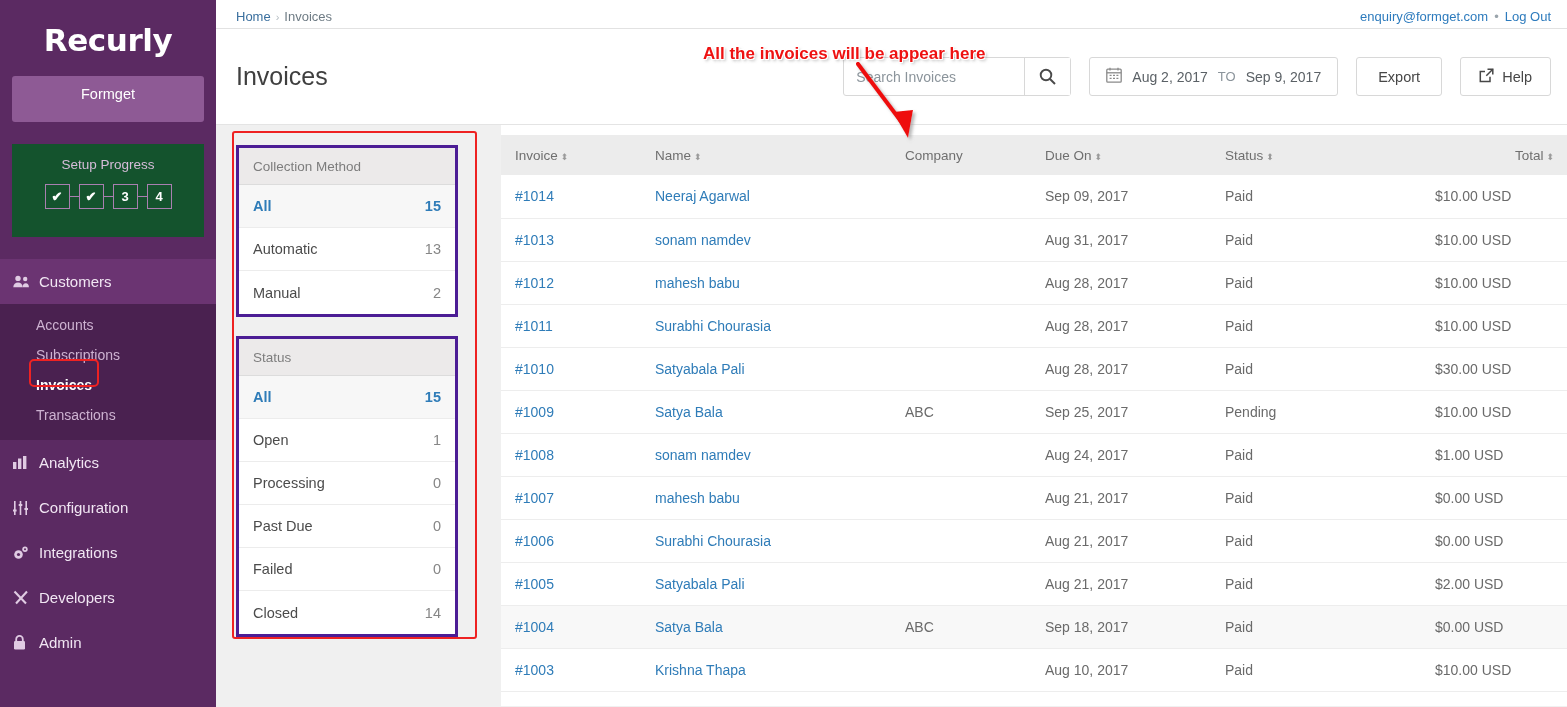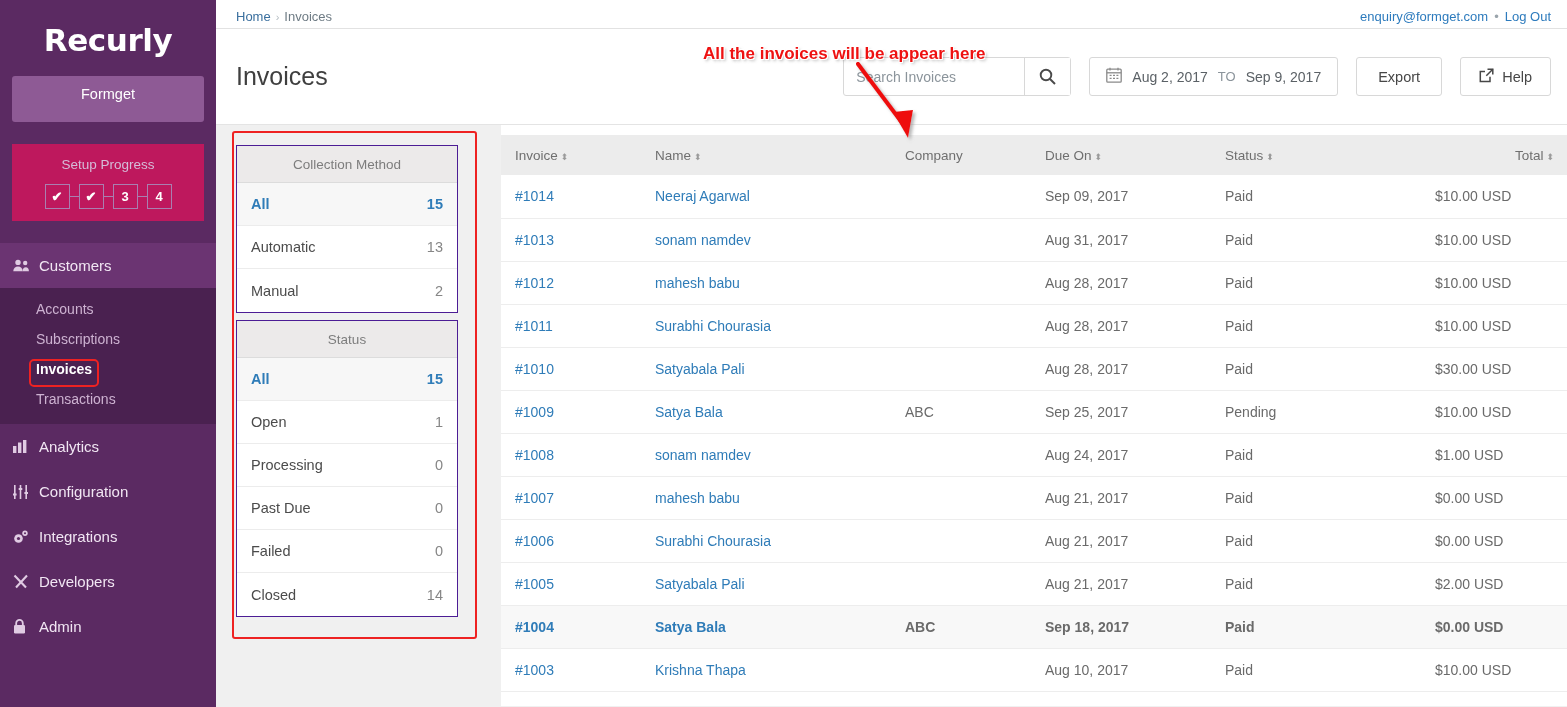--- a/index.html
+++ b/index.html
@@ -24,22 +24,22 @@
     color: #fff; font-size: 31px; font-weight: 700; letter-spacing: -0.4px;
     font-family: "DejaVu Sans", sans-serif;
   }
   .acct-btn {
     margin: 4px 12px 0; height: 46px; line-height: 36px;
     background: #8e5a95; color: #fff;
     text-align: center; font-size: 14.5px; border-radius: 3px;
     cursor: pointer;
   }
   .setup-card {
-    margin: 22px 12px 0; background: #be185d;
-    padding: 13px 10px 12px; text-align: center;
+    margin: 22px 12px 0; background: #14532d;
+    padding: 13px 10px 28px; text-align: center;
   }
   .setup-title { color: #d5bcd8; font-size: 13.5px; margin-bottom: 12px; }
   .steps { display: flex; align-items: center; justify-content: center; }
   .step {
     width: 25px; height: 25px; border: 1px solid #a97fb0;
     color: #fff; font-size: 13px; font-weight: 700;
     display: flex; align-items: center; justify-content: center;
   }
   .step-dash { width: 9px; height: 1px; background: #a97fb0; }
 
@@ -109,21 +109,21 @@
   }
   .daterange .to { color: #8b949b; font-size: 13px; }
   .btn {
     height: 39px; min-width: 86px; border: 1px solid #d8d8d8; border-radius: 3px;
     background: #fff; display: flex; align-items: center; justify-content: center;
     gap: 8px; font-size: 14.5px; color: #474747; cursor: pointer; padding: 0 18px;
   }
 
   .content { display: flex; height: calc(707px - 29px - 97px); }
   .filters-col { width: 285px; flex: 0 0 285px; padding: 20px 0 0 20px; position: relative; }
-  .filter-card { background: #fff; border: 1px solid #4c1d95; width: 222px; margin-bottom: 7px; text-align: center; }
+  .filter-card { background: #fff; border: 3px solid #4c1d95; width: 222px; margin-bottom: 19px; }
   .filter-head {
     background: #eceaea; border-bottom: 1px solid #dcdcdc;
     height: 37px; line-height: 37px; padding: 0 14px;
     font-size: 13.5px; color: #7d7d7d;
   }
   .filter-row {
     display: flex; align-items: center; justify-content: space-between;
     height: 43px; padding: 0 14px; border-bottom: 1px solid #ececec;
     font-size: 14.5px; color: #4b4b4b; cursor: pointer;
   }
@@ -144,21 +144,21 @@
     font-size: 13.5px; font-weight: 400; color: #6f6f6f;
     text-align: left; padding: 0 14px; white-space: nowrap;
   }
   thead th.num { text-align: right; }
   .sortico { font-size: 9px; color: #9a9a9a; margin-left: 3px; letter-spacing: -1px; }
   tbody td {
     height: 43px; font-size: 14px; color: #6a6a6a;
     padding: 0 14px; border-bottom: 1px solid #ededed; white-space: nowrap;
   }
   tbody td.num { }
-  tbody tr.alt td { background: #f8f8f8; font-weight: bold; }
+  tbody tr.alt td { background: #f8f8f8; }
   .lnk { color: #2f7cb8; text-decoration: none; cursor: pointer; }
 
   
   .c-inv { width: 140px; } .c-name { width: 250px; }
   .c-co { width: 140px; } .c-due { width: 180px; }
   .c-st { width: 210px; }
 
   
   .anno-text {
     position: absolute; left: 487px; top: 44px;

